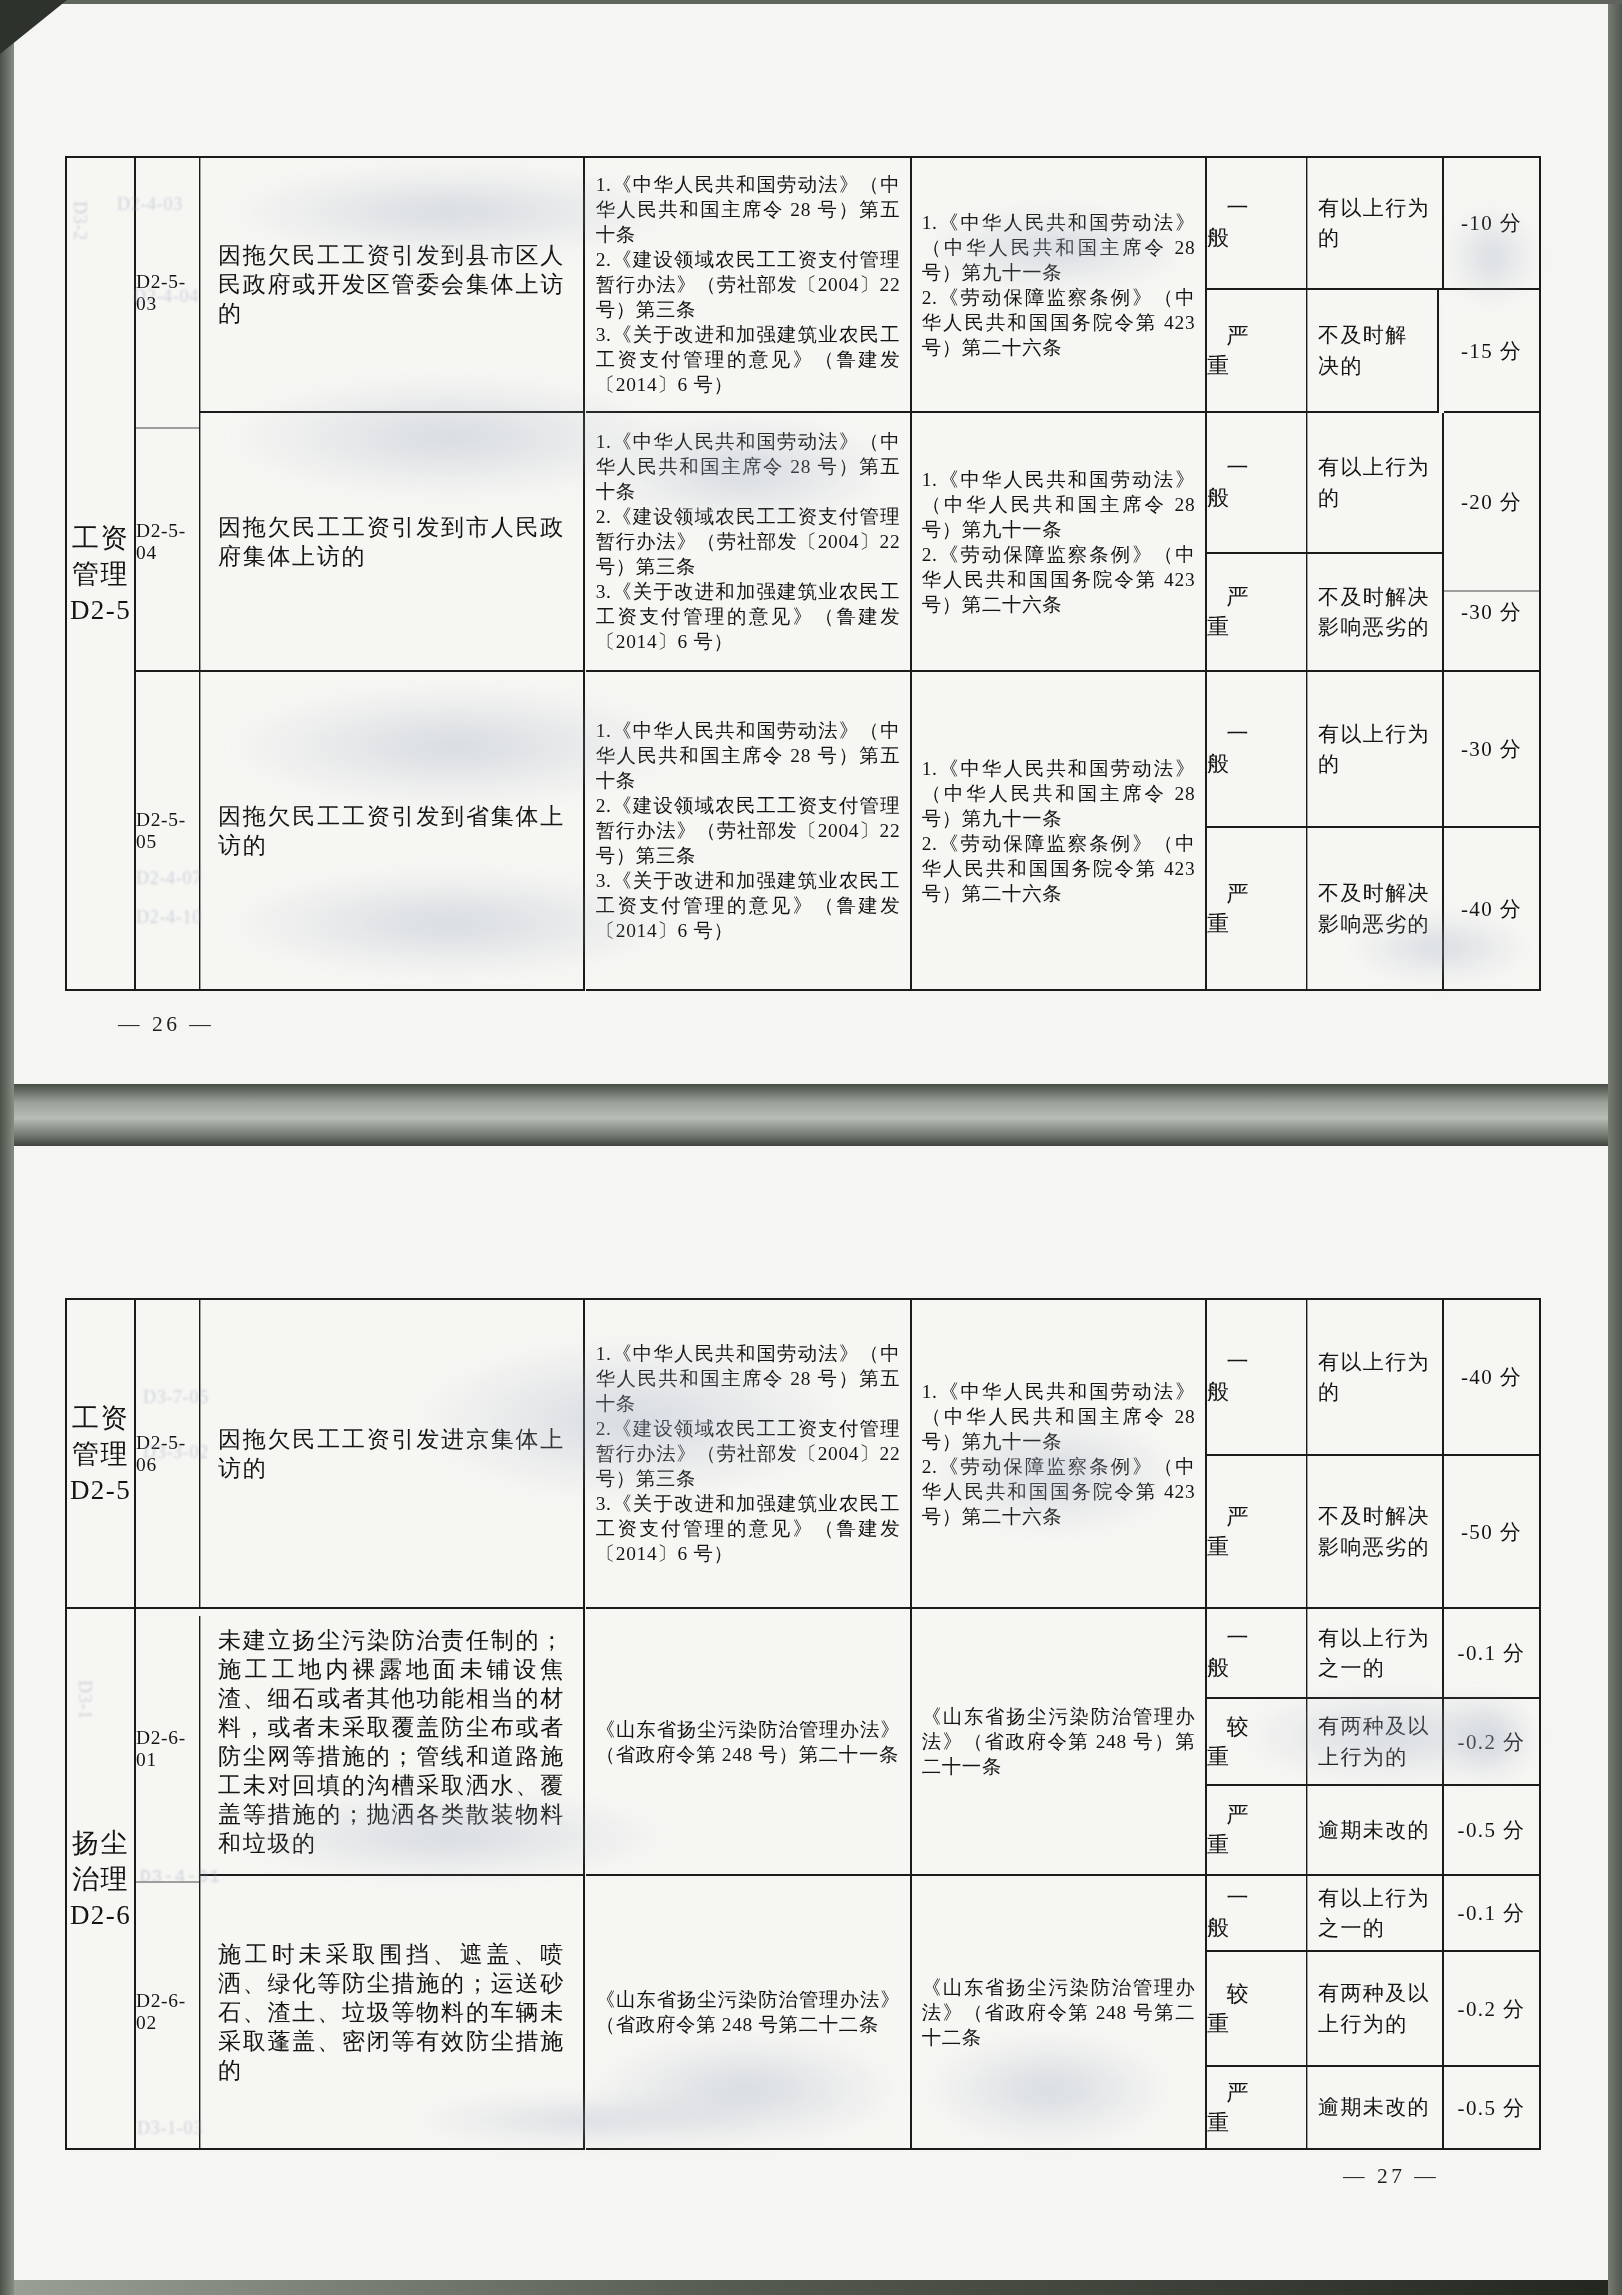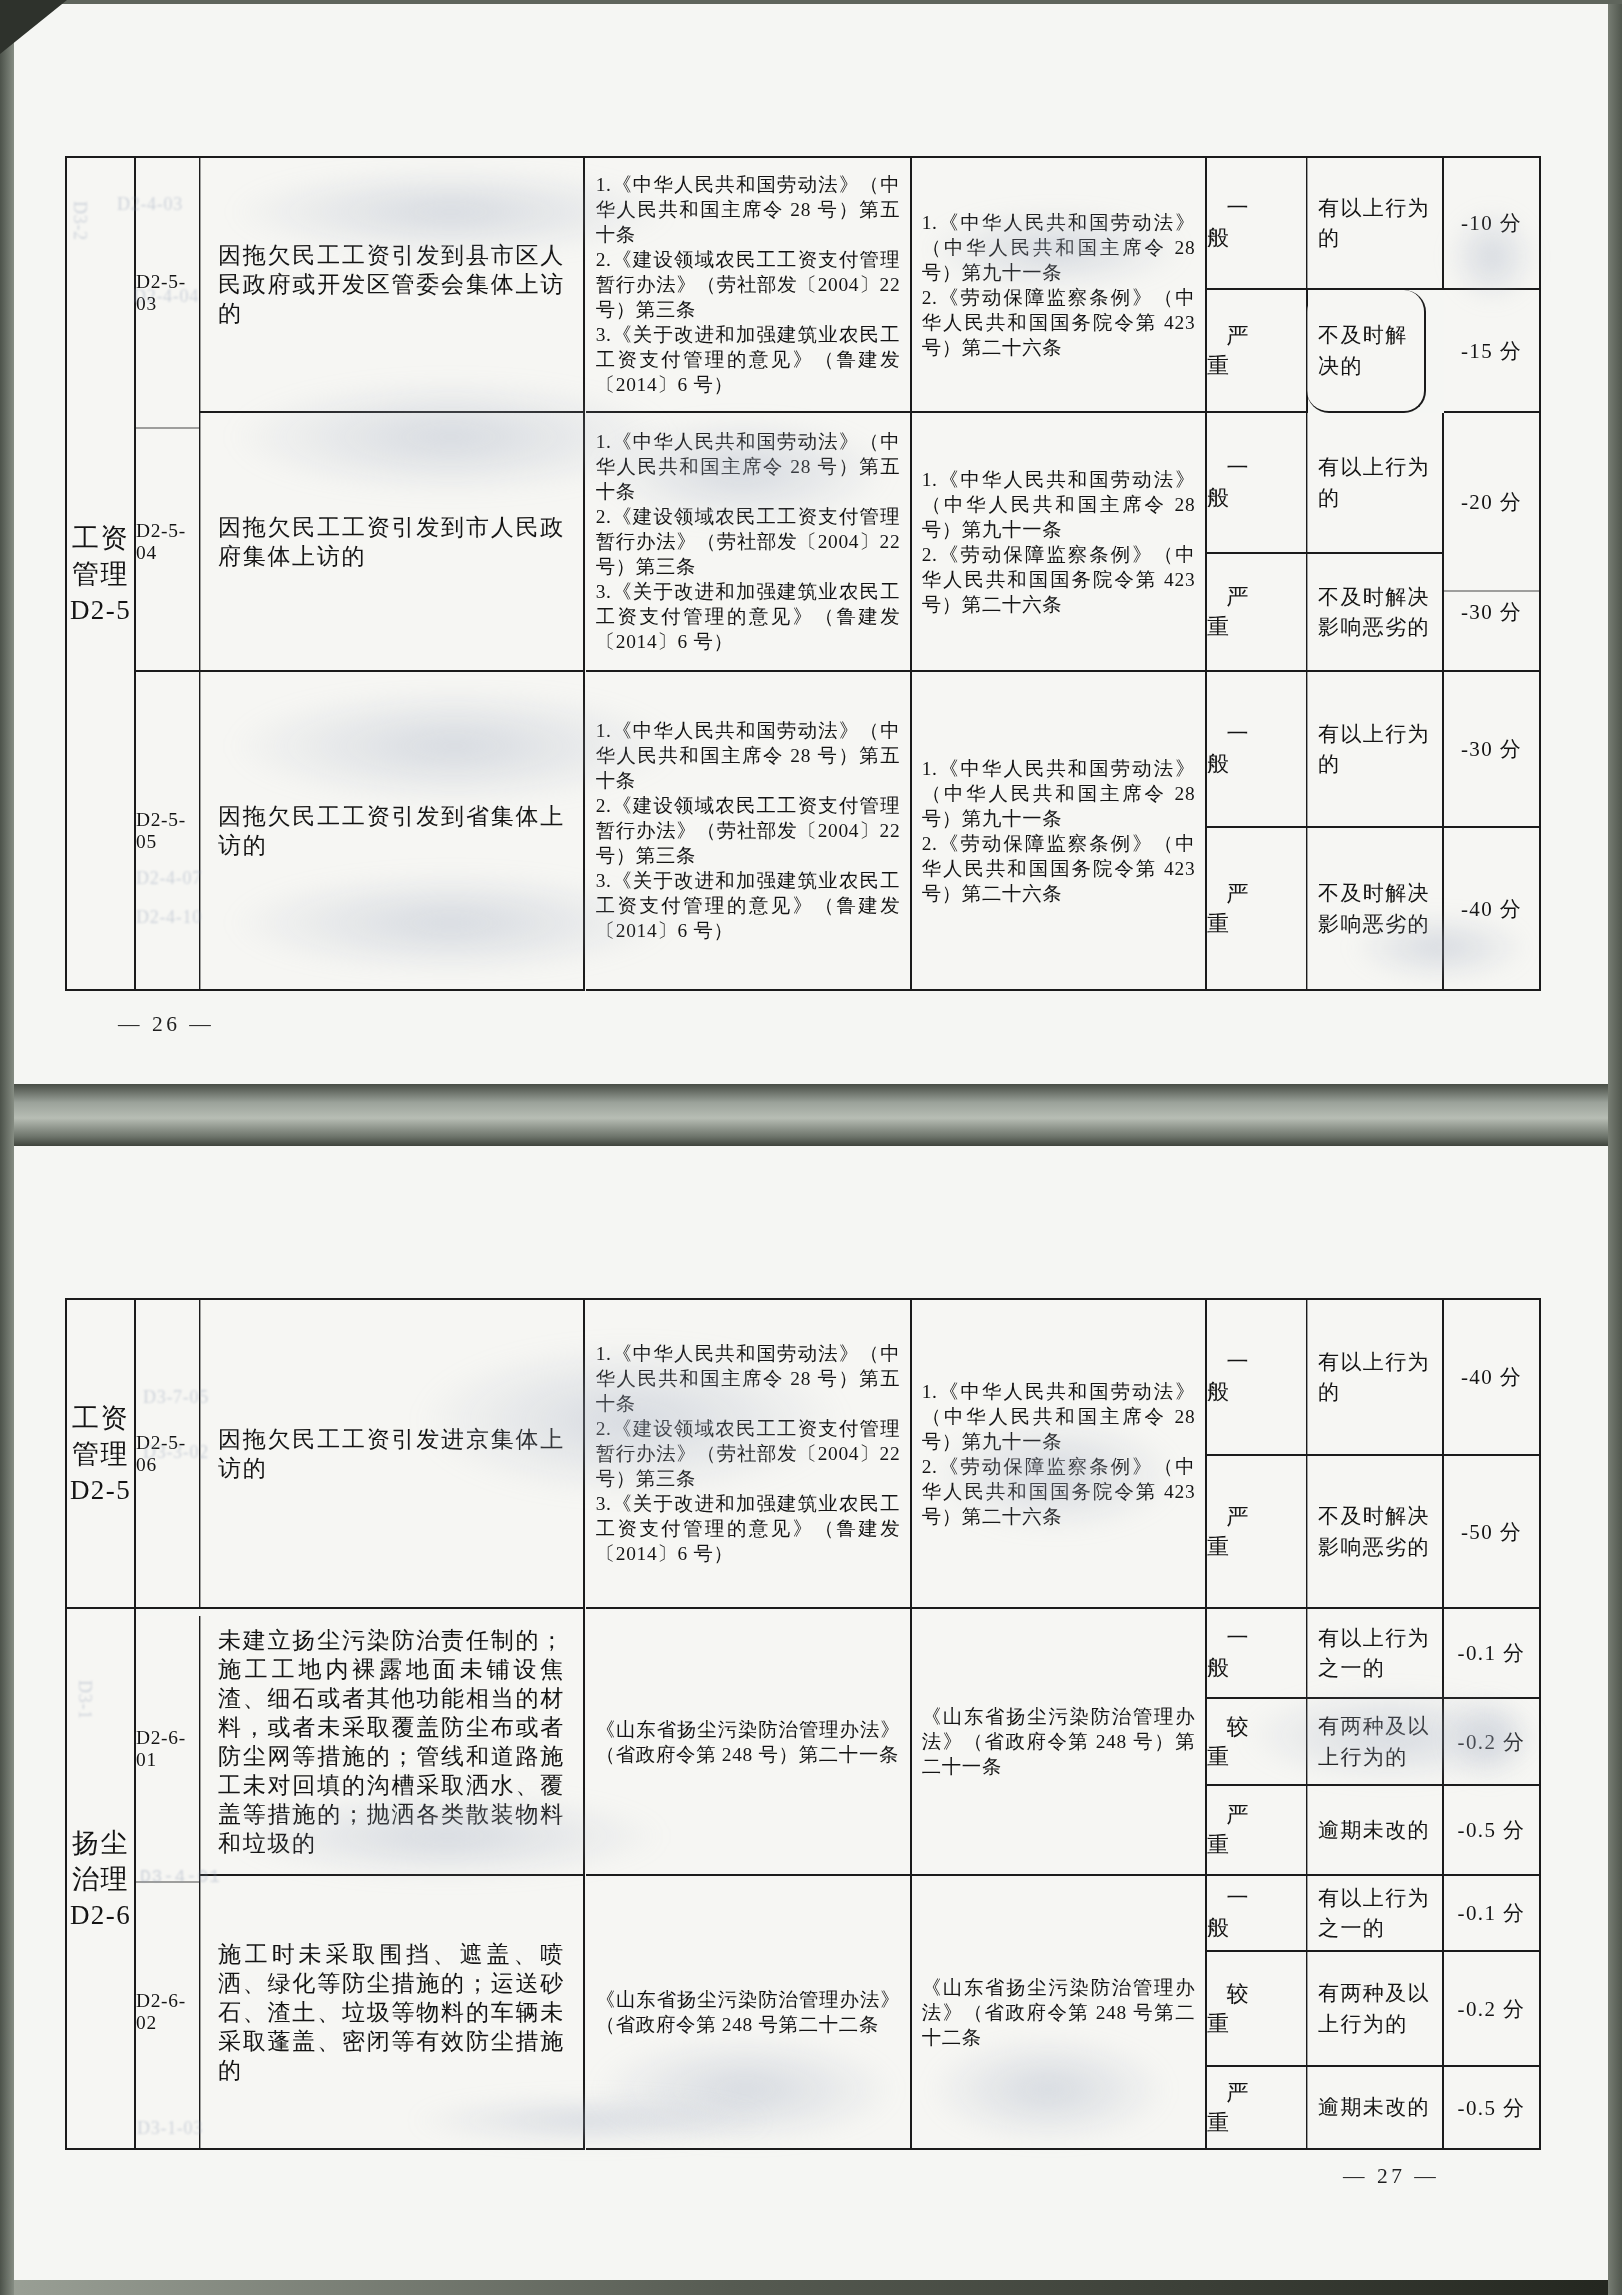--- a/index.html
+++ b/index.html
@@ -57,21 +57,21 @@
     <div class="cell c-desc" style="left: 133px; top: 0px; width: 385px; height: 255px;">因拖欠民工工资引发到县市区人民政府或开发区管委会集体上访的</div>
     <div class="cell c-legal" style="left: 519px; top: 0px; width: 326px; height: 255px;">1.《中华人民共和国劳动法》（中华人民共和国主席令 28 号）第五十条
 2.《建设领域农民工工资支付管理暂行办法》（劳社部发〔2004〕22 号）第三条
 3.《关于改进和加强建筑业农民工工资支付管理的意见》（鲁建发〔2014〕6 号）</div>
     <div class="cell c-legal" style="left: 845px; top: 0px; width: 295px; height: 255px;">1.《中华人民共和国劳动法》（中华人民共和国主席令 28 号）第九十一条
 2.《劳动保障监察条例》（中华人民共和国国务院令第 423 号）第二十六条</div>
     <div class="cell c-level" style="left: 1140px; top: 0px; width: 101px; height: 132px;">一般</div>
     <div class="cell c-cond" style="left: 1240px; top: 0px; width: 137px; height: 132px;">有以上行为的</div>
     <div class="cell c-score" style="left: 1377px; top: 0px; width: 97px; height: 132px;">-10 分</div>
     <div class="cell c-level" style="left: 1140px; top: 132px; width: 101px; height: 123px;">严重</div>
-    <div class="cell c-cond" style="left: 1240px; top: 132px; width: 119px; height: 123px; border-radius: 22px;">不及时解决的</div>
+    <div class="cell c-cond" style="left: 1240px; top: 132px; width: 132px; height: 123px;">不及时解决的</div>
     <div class="cell c-score" style="left: 1377px; top: 132px; width: 97px; height: 123px;">-15 分</div>
     <div class="cell c-code" style="left: 69px; top: 255px; width: 65px; height: 259px;">D2-5-04</div>
     <div class="cell c-desc" style="left: 133px; top: 255px; width: 385px; height: 259px;">因拖欠民工工资引发到市人民政府集体上访的</div>
     <div class="cell c-legal" style="left: 519px; top: 255px; width: 326px; height: 259px;">1.《中华人民共和国劳动法》（中华人民共和国主席令 28 号）第五十条
 2.《建设领域农民工工资支付管理暂行办法》（劳社部发〔2004〕22 号）第三条
 3.《关于改进和加强建筑业农民工工资支付管理的意见》（鲁建发〔2014〕6 号）</div>
     <div class="cell c-legal" style="left: 845px; top: 255px; width: 295px; height: 259px;">1.《中华人民共和国劳动法》（中华人民共和国主席令 28 号）第九十一条
 2.《劳动保障监察条例》（中华人民共和国国务院令第 423 号）第二十六条</div>
     <div class="cell c-level" style="left: 1140px; top: 255px; width: 101px; height: 141px;">一般</div>
     <div class="cell c-cond" style="left: 1240px; top: 255px; width: 137px; height: 141px;">有以上行为的</div>

